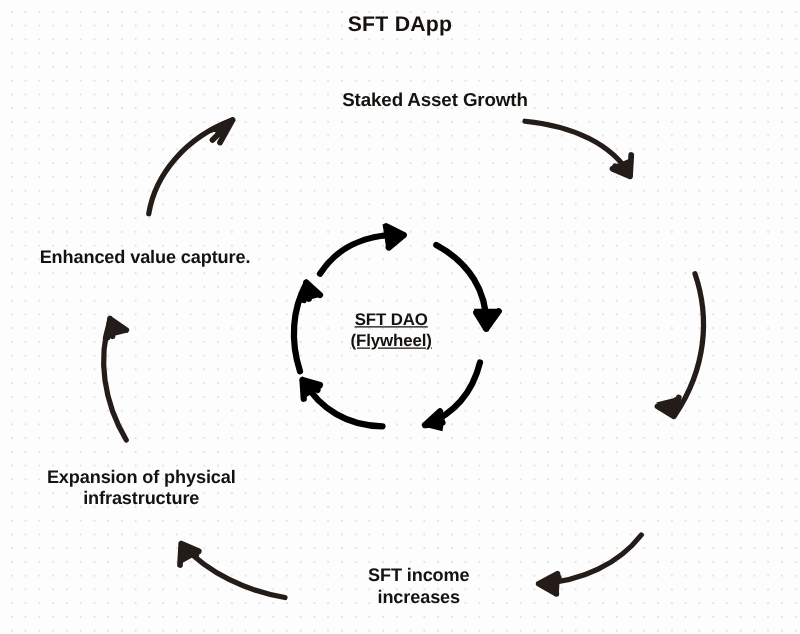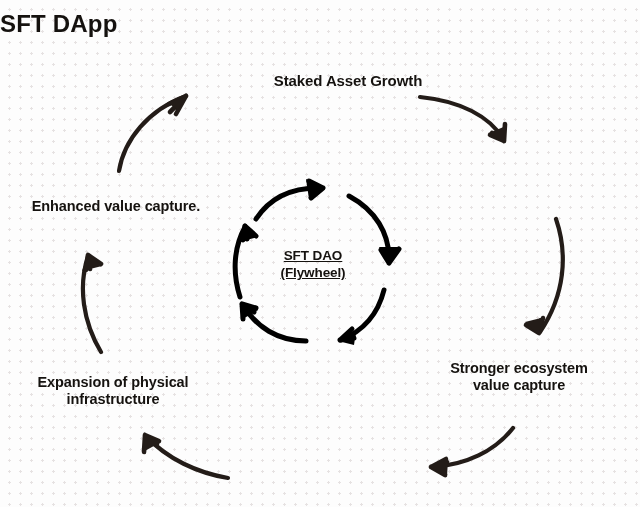--- a/index.html
+++ b/index.html
@@ -36,22 +36,22 @@
     color: #15120f;
     font-weight: bold;
     line-height: 1.18;
     letter-spacing: -0.1px;
     white-space: pre-line;
   }
   #title {
     left: 0;
     top: 10px;
     width: 640px;
-    text-align: left;
-    font-size: 24px;
+    text-align: center;
+    font-size: 17px;
     letter-spacing: 0.2px;
   }
   #lbl-staked {
     left: 0;
     top: 72px;
     width: 640px;
     text-align: center;
     font-size: 15px;
     padding-left: 28px;
   }
@@ -172,23 +172,23 @@
       <path d="M245,226 L243,240 M245,226 L256,236 M245,226 L247,239" fill="none" stroke="#000000" stroke-width="5" stroke-linecap="round"></path>
       <path d="M245.5,224 L239,242 L258,237 Z" fill="#000000"></path>
     </g>
   </svg>
 
   <div class="lbl" id="title">SFT DApp</div>
 
   <div class="lbl" id="lbl-staked">Staked Asset Growth</div>
 
 
-  <div class="lbl" id="lbl-stronger">Stronger ecosystem
-value capture</div>
 
+  <div class="lbl" id="lbl-income">SFT income
+increases</div>
 
   <div class="lbl" id="lbl-enhanced">Enhanced value capture.</div>
 
   <div class="lbl" id="lbl-expansion">Expansion of physical
 infrastructure</div>
 
   <div class="lbl" id="lbl-center">SFT  DAO
 (Flywheel)</div>
 
 </div>

